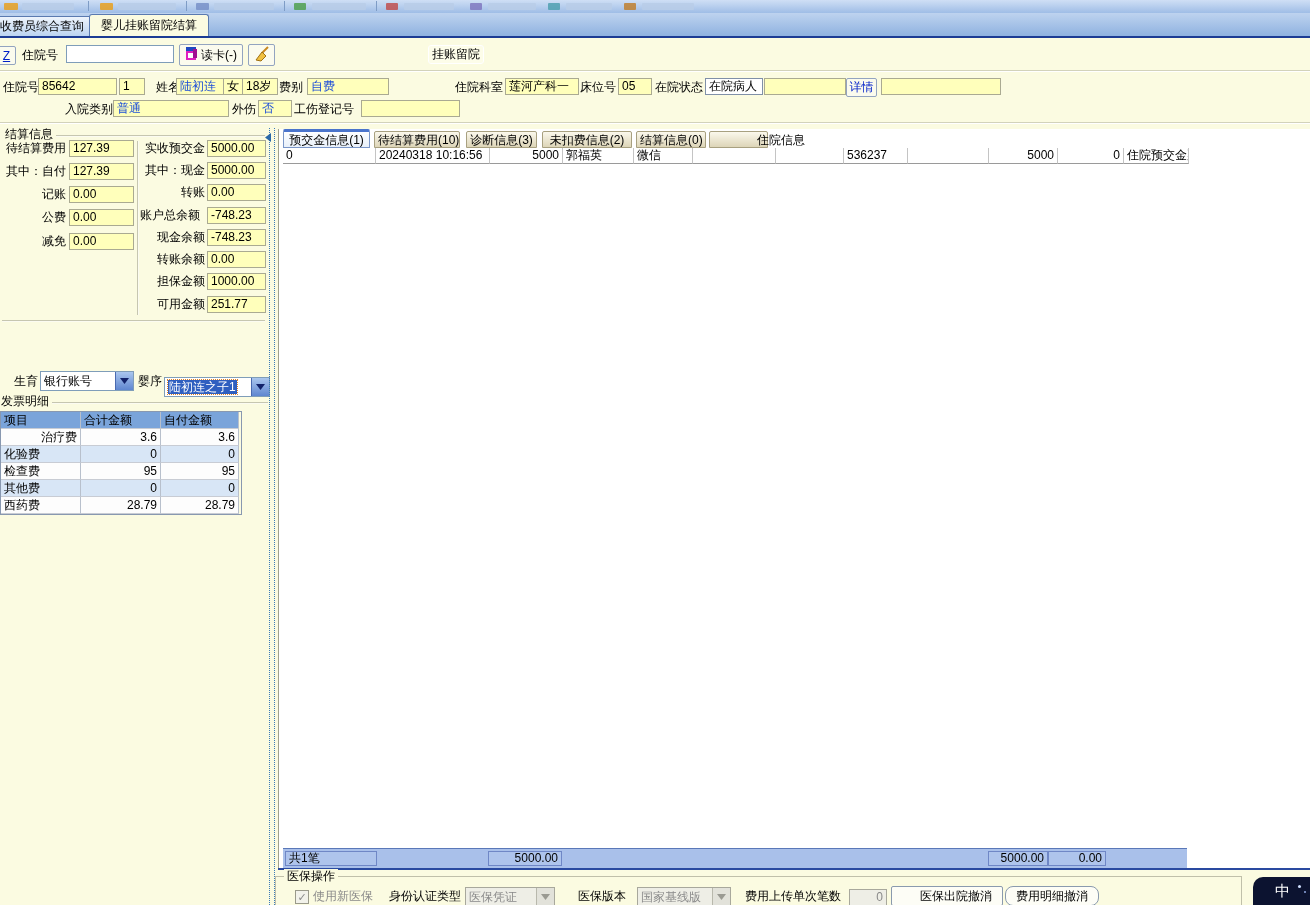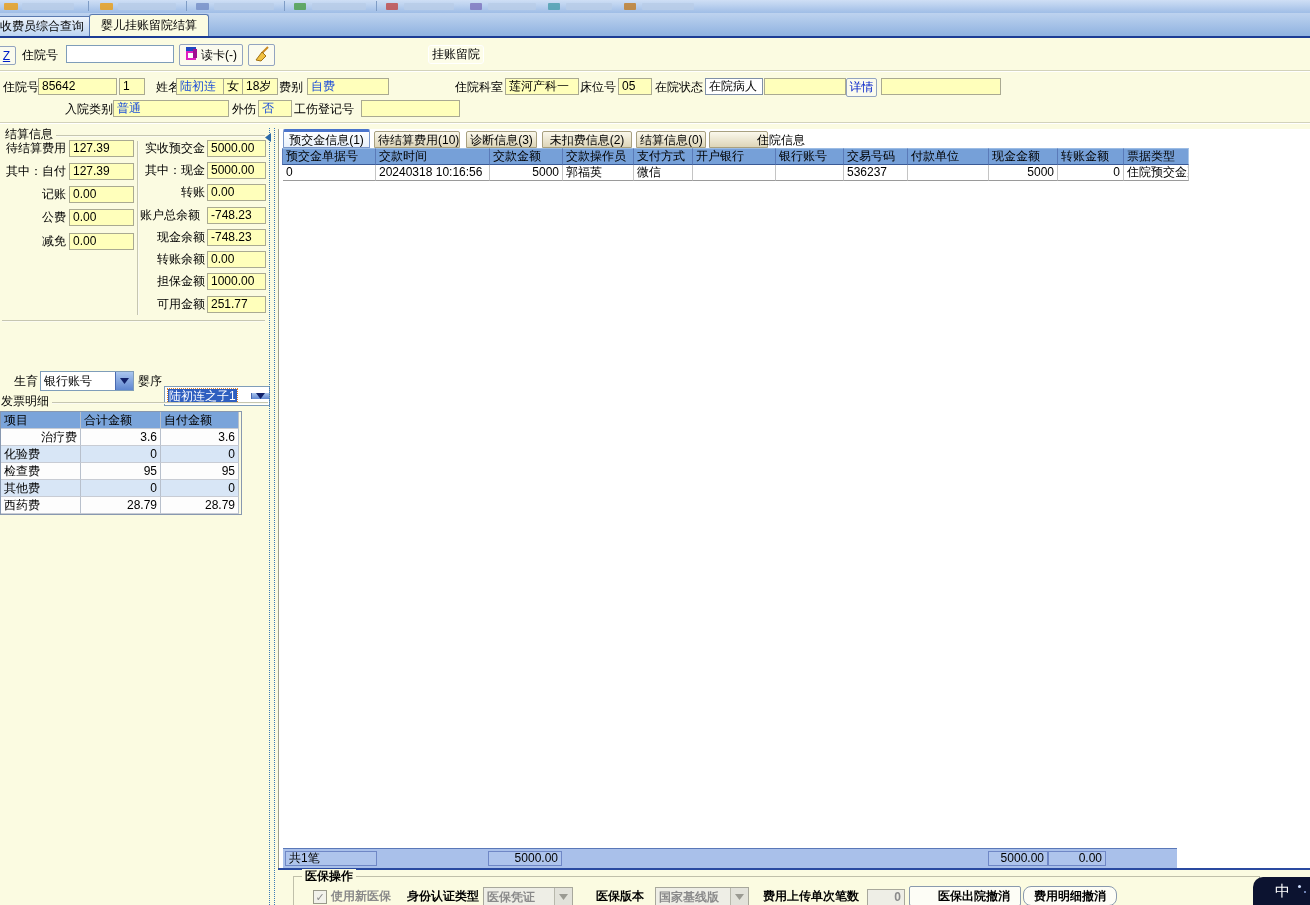--- a/index.html
+++ b/index.html
@@ -68,27 +68,27 @@
   .ghead .gc{background:#76a0d8;border-top:1px solid #9cbce4;border-right:1px solid #aac6e8;
       border-bottom:1px solid #3a5a96;border-left:1px solid #5a7ab8;margin-left:-1px;
       font-size:12px;line-height:15px;height:15px;padding:0 3px;box-sizing:content-box;
       white-space:nowrap;overflow:hidden;}
   .grow{display:flex;}
   .grow .gc{background:#fff;border-right:1px solid #c4c4c4;border-bottom:1px solid #9a9a9a;
       font-size:12px;line-height:15px;height:15px;padding:0 3px;white-space:nowrap;overflow:hidden;}
   .gc{flex:none;}
   
   .sumbar{position:absolute;left:283px;top:848px;width:894px;height:19px;background:#a9c0ea;
-      border-top:1px solid #5a78b8;}
+      border-top:1px solid #5a78b8;padding-left:10px;}
   .sumbox{position:absolute;top:2px;height:13px;background:#aec4ec;border:1px solid #6f87c6;
       font-size:12px;line-height:13px;padding:0 3px;white-space:nowrap;overflow:hidden;}
   .darkline{position:absolute;left:278px;top:868px;width:1032px;height:2px;background:#2a4aa0;}
   
-  .insgrp{position:absolute;left:293px;top:876px;width:965px;height:29px;
-      border:1px solid #c0c0aa;border-bottom:none;font-weight:bold;}
+  .insgrp{position:absolute;left:275px;top:876px;width:965px;height:29px;
+      border:1px solid #c0c0aa;border-bottom:none;}
   .gray{color:#8a8a8a;}
   .dinput{position:absolute;height:15px;background:#eeeee6;border:1px solid #a8a89c;
       font-size:12px;line-height:15px;padding:0 3px;color:#8a8a8a;text-align:right;}
   .insbtn{position:absolute;height:18px;background:#fdfdf6;border:1px solid #8a9aae;border-radius:2px;
       font-size:12px;line-height:18px;text-align:center;}
   
   .splitter{position:absolute;left:269px;top:128px;width:4px;height:777px;
       border-left:1px dotted #3a7ab8;border-right:1px dotted #3a7ab8;}
   
   .cbx{position:absolute;width:12px;height:12px;background:#f2f2ea;border:1px solid #9a9a8a;
@@ -228,21 +228,21 @@
 <div class="lbl" style="left:14px;top:373px;">生育</div>
 <div class="combo" style="left:40px;top:371px;width:92px;">
   <div class="ctext">银行账号</div>
   <div class="cbtn">
     <svg width="9" height="6" viewBox="0 0 9 6">
         <polygon points="0,0 9,0 4.5,6" fill="#12226a"></polygon>
       </svg>
   </div>
 </div>
 <div class="lbl" style="left:138px;top:373px;">婴序</div>
-<div class="combo" style="left:164px;top:386px;width:104px;align-items:center;">
+<div class="combo" style="left:164px;top:377px;width:104px;">
   <div class="ctext"><span class="focus-sel">陆初连之子1</span></div>
   <div class="cbtn">
     <svg width="9" height="6" viewBox="0 0 9 6">
         <polygon points="0,0 9,0 4.5,6" fill="#12226a"></polygon>
       </svg>
   </div>
 </div>
 
 <div class="abs" style="left:0;top:402px;width:270px;height:120px;">
   <div class="grpline" style="left:0;top:0;width:268px;"></div>
@@ -291,34 +291,20 @@
 <div class="rpanel"></div>
 
 <div class="dtab active" style="left:283px;top:129px;width:87px;">预交金信息(1)</div>
 <div class="dtab" style="left:374px;top:131px;width:86px;">待结算费用(10)</div>
 <div class="dtab" style="left:466px;top:131px;width:71px;">诊断信息(3)</div>
 <div class="dtab" style="left:542px;top:131px;width:90px;">未扣费信息(2)</div>
 <div class="dtab" style="left:636px;top:131px;width:70px;">结算信息(0)</div>
 <div class="dtab" style="left:709px;top:131px;width:59px;padding-left:47px;">住院信息</div>
 
 <div class="grid">
-  <div class="ghead">
-    <div class="gc" style="width:86px;">预交金单据号</div>
-    <div class="gc" style="width:107px;">交款时间</div>
-    <div class="gc" style="width:66px;">交款金额</div>
-    <div class="gc" style="width:64px;">交款操作员</div>
-    <div class="gc" style="width:52px;">支付方式</div>
-    <div class="gc" style="width:76px;">开户银行</div>
-    <div class="gc" style="width:61px;">银行账号</div>
-    <div class="gc" style="width:57px;">交易号码</div>
-    <div class="gc" style="width:74px;">付款单位</div>
-    <div class="gc" style="width:62px;">现金金额</div>
-    <div class="gc" style="width:59px;">转账金额</div>
-    <div class="gc" style="width:58px;">票据类型</div>
-  </div>
   <div class="grow">
     <div class="gc" style="width:86px;">0</div>
     <div class="gc" style="width:107px;">20240318 10:16:56</div>
     <div class="gc num" style="width:66px;">5000</div>
     <div class="gc" style="width:64px;">郭福英</div>
     <div class="gc" style="width:52px;">微信</div>
     <div class="gc" style="width:76px;"></div>
     <div class="gc" style="width:61px;"></div>
     <div class="gc" style="width:57px;">536237</div>
     <div class="gc" style="width:74px;"></div>

